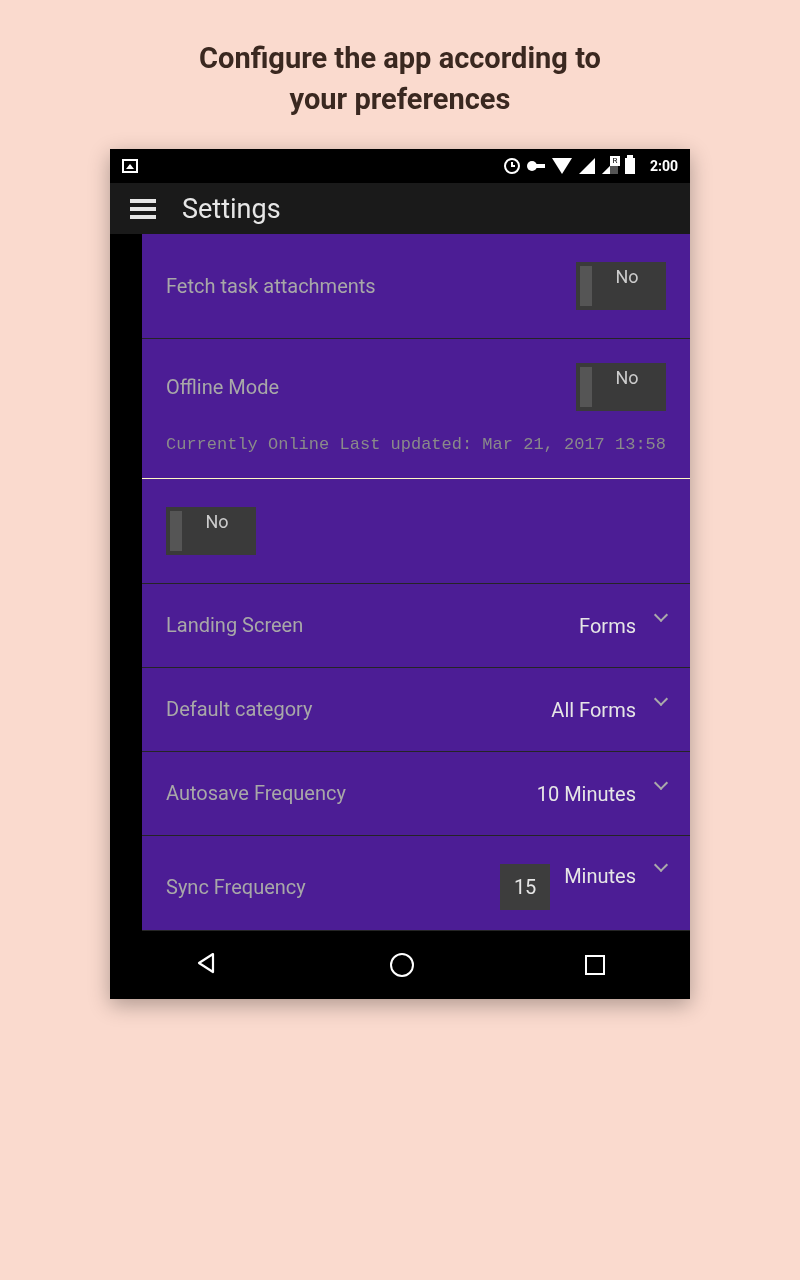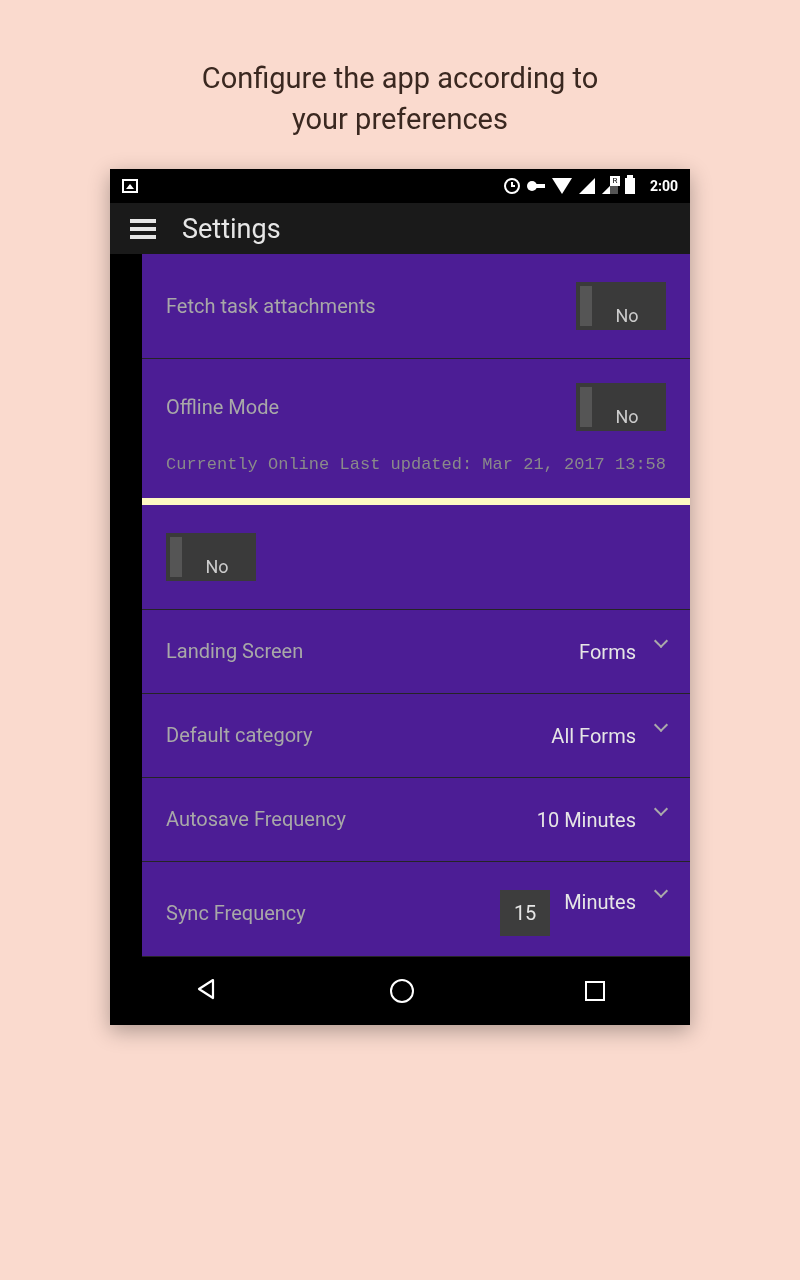--- a/index.html
+++ b/index.html
@@ -7,24 +7,23 @@
   background: #fadace;
   font-family: -apple-system, BlinkMacSystemFont, 'Segoe UI', Roboto, sans-serif;
   width: 800px;
   height: 1280px;
   overflow: hidden;
 }
 .promo-text {
   text-align: center;
   color: #3a2820;
   font-size: 29px;
-  font-weight: 400;
+  font-weight: 700;
   padding: 38px 60px 30px;
   line-height: 1.4;
-  margin-top: 20px;
 }
 .phone-frame {
   width: 580px;
   margin: 0 auto;
   background: #000;
   box-shadow: 0 6px 20px rgba(0,0,0,0.3);
 }
 .status-bar {
   height: 34px;
   background: #000;
@@ -121,34 +120,34 @@
   margin-left: 32px;
 }
 .setting-row {
   border-bottom: 1px solid #252525;
   padding: 28px 24px;
   display: flex;
   align-items: center;
   justify-content: space-between;
   gap: 16px;
 }
-.setting-block { border-bottom: 7px solid #fef9c3; padding: 24px; }
+.setting-block { border-bottom: 1px solid #fef9c3; padding: 24px; }
 .setting-block .row1 {
   display: flex; align-items: center; justify-content: space-between; gap: 16px;
 }
 .setting-block .row2 {
   display: flex; align-items: flex-start; justify-content: space-between;
   margin-top: 24px; font-size: 17px; color: #8a8a8a; font-family: Liberation Mono, monospace;
 }
 .setting-label {
   color: #a8a8a8; font-size: 20px; flex: 1; line-height: 1.35;
 }
 .toggle {
   width: 90px; height: 48px; background: #3a3a3a;
-  display: flex; align-items: flex-end; padding: 4px;
+  display: flex; align-items: flex-start; padding: 4px;
 }
 .toggle-handle {
   width: 12px; height: 40px; background: #555;
 }
 .toggle-label {
   flex:1; text-align:center; color:#ccc; font-size:18px;
 }
 .selector {
   display: flex; align-items: flex-start; gap: 14px;
   color: #e6e6e6; font-size: 20px;

